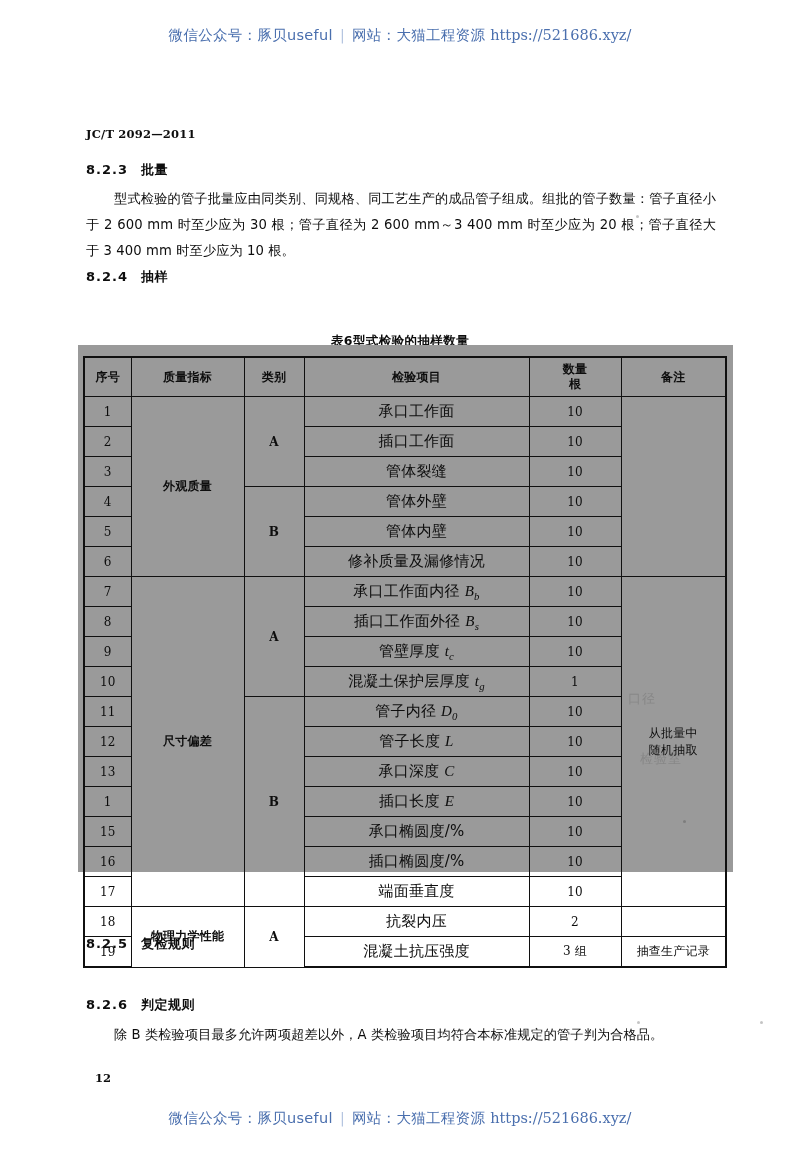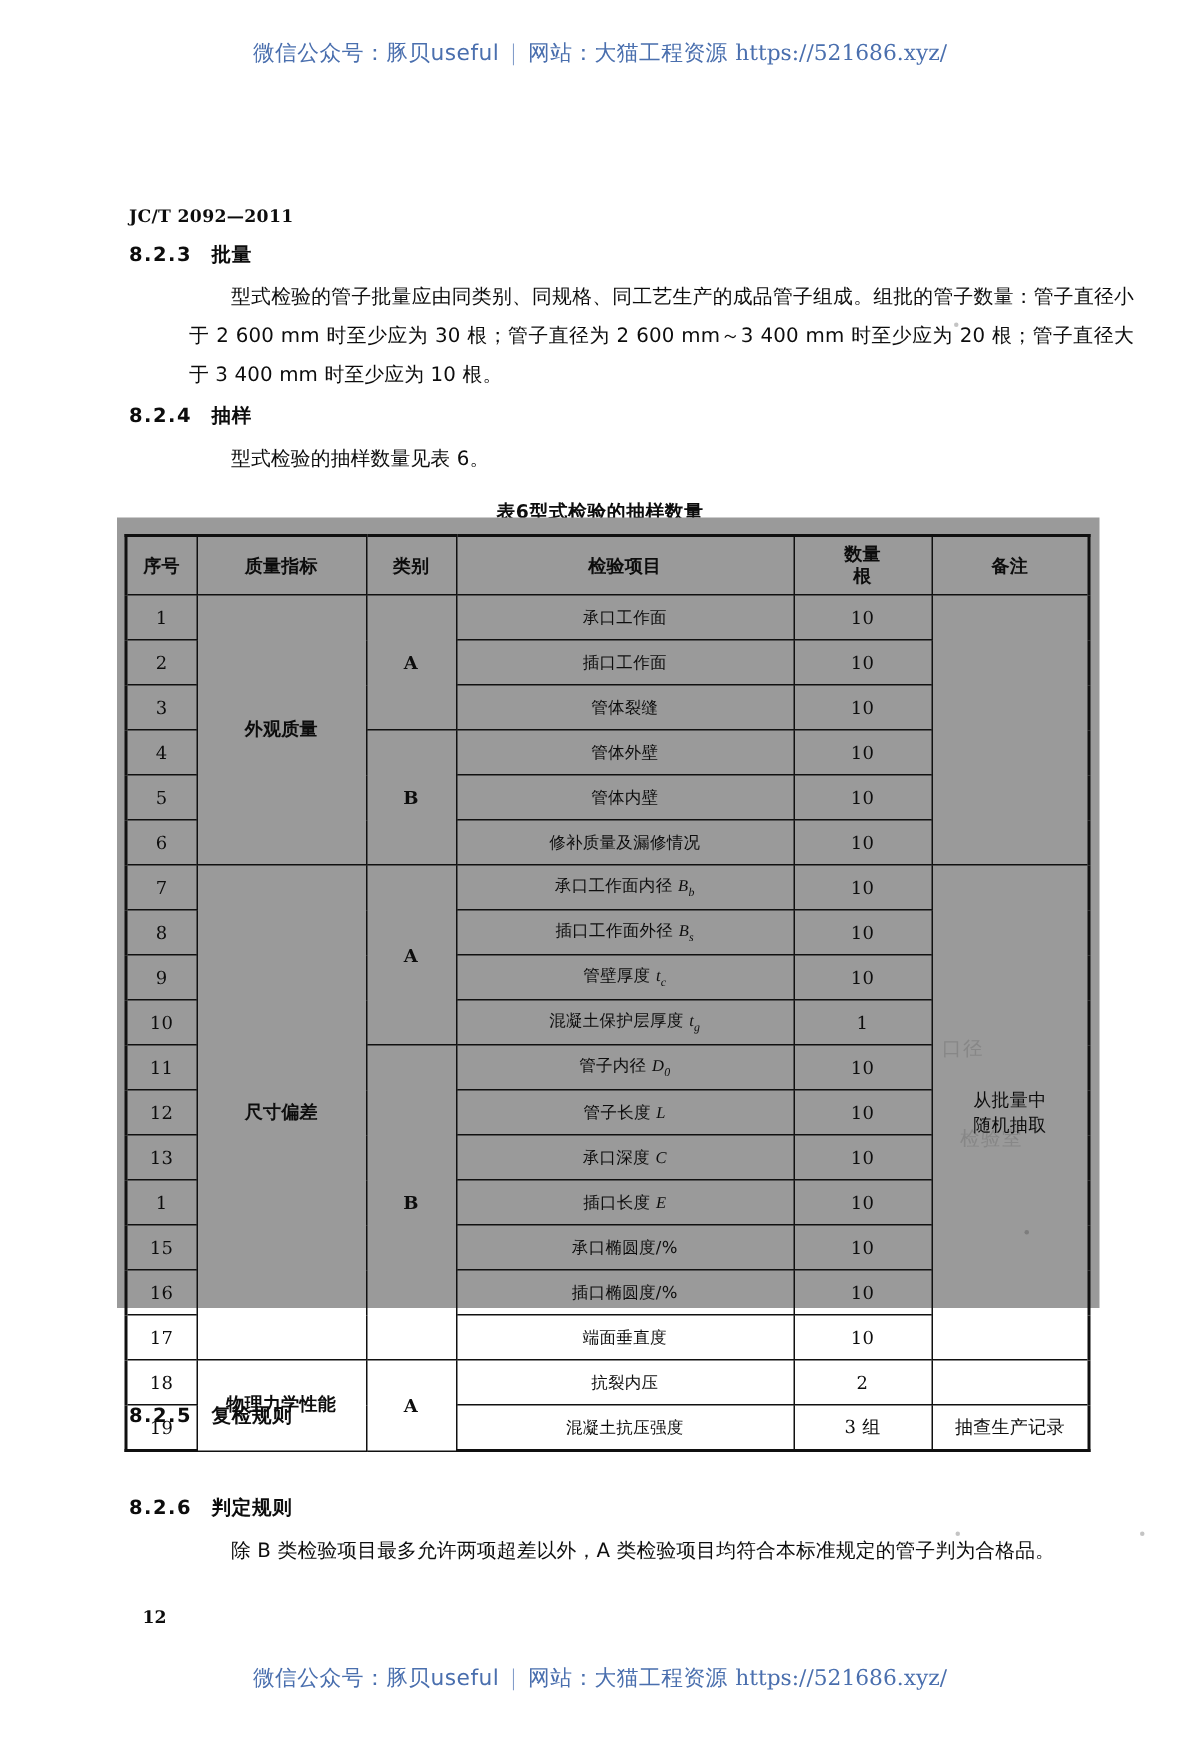--- a/index.html
+++ b/index.html
@@ -45,21 +45,21 @@
     font-family: "DejaVu Serif", "Liberation Serif", serif;
     letter-spacing: 0px;
   }
   #watermark-top { top: 26px; }
   #watermark-bottom { top: 1109px; }
 
   
   .std-no {
     position: absolute;
     left: 86px;
-    top: 137px;
+    top: 127px;
     font-size: 11.5px;
     font-weight: bold;
     font-family: "DejaVu Serif", "Liberation Serif", serif;
     letter-spacing: 0.2px;
   }
 
   .clause-head {
     position: absolute;
     left: 86px;
     font-size: 13px;
@@ -72,21 +72,20 @@
 
   .para {
     position: absolute;
     left: 86px;
     width: 630px;
     font-size: 13.2px;
     line-height: 26px;
     text-align: justify;
     text-indent: 28px;
     letter-spacing: 0.1px;
-    margin-left: 40px;
   }
 
   #clause-823 { top: 161px; }
   #para-823   { top: 186px; }
   #clause-824 { top: 268px; }
   #para-824   { top: 294px; }
   #clause-825 { top: 935px; }
   #para-825   { top: 960px; }
   #clause-826 { top: 996px; }
   #para-826   { top: 1022px; }
@@ -146,21 +145,21 @@
   table.t6 tr.hdr td {
     font-weight: bold;
     height: 38px;
     font-size: 12px;
   }
   table.t6 td.num-cell,
   table.t6 td.idx-cell {
     font-family: "DejaVu Serif", "Liberation Serif", serif;
     font-size: 12px;
   }
-  table.t6 td.item-cell { font-size: 11px; }
+  table.t6 td.item-cell { font-size: 15px; }
   table.t6 td.cat-cell {
     font-family: "DejaVu Serif", "Liberation Serif", serif;
     font-weight: bold;
     font-size: 12px;
   }
   table.t6 td.grp-cell { font-weight: bold; font-size: 12px; margin-top: 31px; }
   table.t6 td.remark-cell { font-size: 12px; line-height: 17px; }
   table.t6 td.thick-top { border-top-width: 2px; }
   table.t6 td.thick-bottom { border-bottom-width: 2px; }
   table.t6 td.thick-left { border-left-width: 2px; }
@@ -206,21 +205,20 @@
   <div class="std-no">JC/T 2092—2011</div>
 
   <div class="clause-head" id="clause-823">
     <span class="num">8.2.3</span><span class="ttl">批量</span>
   </div>
   <div class="para" id="para-823">型式检验的管子批量应由同类别、同规格、同工艺生产的成品管子组成。组批的管子数量：管子直径小于 2 600 mm 时至少应为 30 根；管子直径为 2 600 mm～3 400 mm 时至少应为 20 根；管子直径大于 3 400 mm 时至少应为 10 根。</div>
 
   <div class="clause-head" id="clause-824">
     <span class="num">8.2.4</span><span class="ttl">抽样</span>
   </div>
-  <div class="para" id="para-824">型式检验的抽样数量见表 6。</div>
 
   <div class="table-caption">
     <span class="cap-num">表6</span><span>型式检验的抽样数量</span>
   </div>
 
   <div class="scan-band"></div>
 
   <div class="bleed" style="left:628px; top:690px;">口径</div>
   <div class="bleed" style="left:640px; top:750px;">检验室</div>
   <div class="speck" style="left:636px; top:215px; width:3px; height:3px;"></div>

